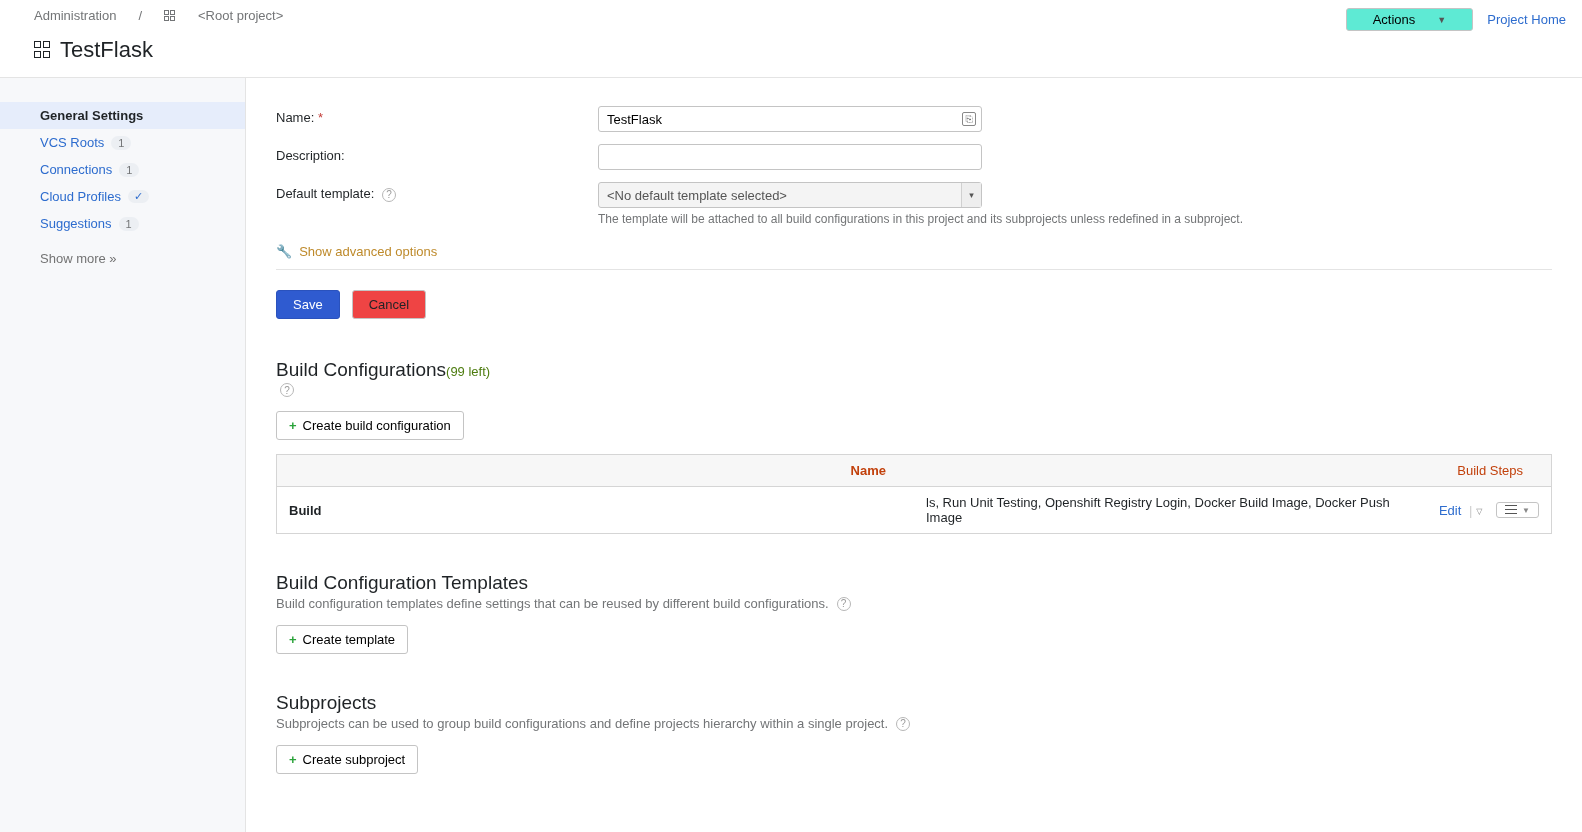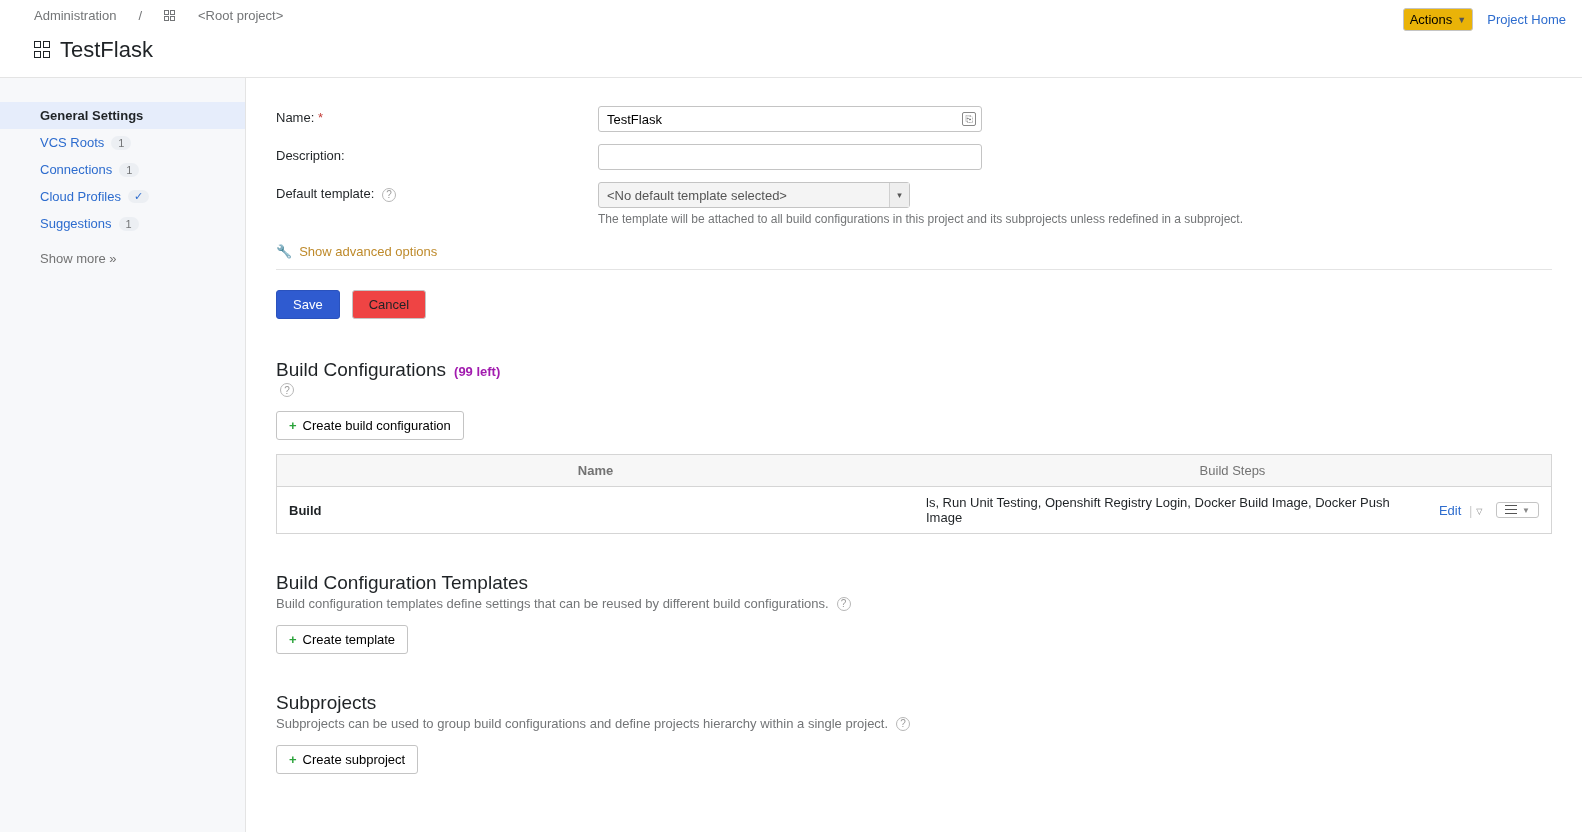--- a/index.html
+++ b/index.html
@@ -4,21 +4,21 @@
 <style>
 * { box-sizing: border-box; margin: 0; padding: 0; }
 body { font-family: -apple-system, BlinkMacSystemFont, "Segoe UI", Helvetica, Arial, sans-serif; font-size: 13px; color: #1f2326; background: #fff; }
 a { color: #2d6cce; text-decoration: none; cursor: pointer; }
 
 .top-bar { display: flex; justify-content: space-between; align-items: flex-start; padding: 8px 16px 0 34px; }
 .breadcrumb { color: #737577; font-size: 13px; display: flex; align-items: center; gap: 22px; }
 .breadcrumb .proj-icon { display: inline-flex; gap: 1px; flex-wrap: wrap; width: 12px; height: 12px; }
 .breadcrumb .proj-icon span { width: 5px; height: 5px; border: 1px solid #737577; }
 .top-right { display: flex; align-items: center; gap: 14px; }
-.actions-btn { background: #eab308; border: 1px solid #c4c4c4; border-radius: 3px; padding: 3px 6px; font-size: 13px; cursor: pointer; display: inline-flex; align-items: center; gap: 5px; }
+.actions-btn { background: #5eead4; border: 1px solid #c4c4c4; border-radius: 3px; padding: 3px 26px; font-size: 13px; cursor: pointer; display: inline-flex; align-items: center; gap: 22px; }
 .actions-btn .caret { font-size: 9px; color: #555; }
 
 .title-row { padding: 6px 16px 14px 34px; display: flex; align-items: center; gap: 8px; }
 .title-row .proj-icon-lg { display: inline-flex; gap: 2px; flex-wrap: wrap; width: 18px; height: 18px; }
 .title-row .proj-icon-lg span { width: 7px; height: 7px; border: 1.5px solid #1f2326; }
 .title-row h1 { font-size: 22px; font-weight: 400; }
 
 .divider { border-top: 1px solid #e4e4e4; }
 
 .layout { display: flex; }
@@ -36,41 +36,41 @@
 .form-field { flex: 1; }
 .form-input { width: 384px; padding: 4px 8px; border: 1px solid #c4c4c4; border-radius: 3px; font-size: 13px; height: 26px; }
 .form-input.name-inp { background-image: linear-gradient(#fff,#fff); }
 .inp-with-icon { position: relative; width: 384px; display: inline-block; }
 .inp-with-icon .tail-icon { position: absolute; right: 6px; top: 50%; transform: translateY(-50%); width: 14px; height: 14px; border: 1px solid #888; border-radius: 2px; display:flex; align-items:center; justify-content:center; font-size:9px; color:#555;}
 .regen-link { margin-left: 8px; }
 .help-text { color: #737577; font-size: 12px; margin-top: 4px; max-width: 700px; }
 .help-icon { display:inline-flex; width:14px; height:14px; border:1px solid #b7b7b7; border-radius:50%; color:#999; font-size:10px; align-items:center; justify-content:center; margin-left:4px; vertical-align:middle; }
 .help-icon::before { content:"?"; }
 
-.select-box { width: 312px; height: 26px; border: 1px solid #c4c4c4; border-radius: 3px; background: #f4f4f4; font-size: 13px; color: #555; display: flex; align-items: center; padding: 0 8px; position: relative; }
+.select-box { width: 384px; height: 26px; border: 1px solid #c4c4c4; border-radius: 3px; background: #f4f4f4; font-size: 13px; color: #555; display: flex; align-items: center; padding: 0 8px; position: relative; }
 .select-box .sel-caret { position: absolute; right: 0; top:0; bottom:0; width: 20px; border-left: 1px solid #d0d0d0; background:#eee; display:flex; align-items:center; justify-content:center; font-size:9px; color:#555;}
 
 .adv-opts { display:flex; align-items:center; gap:7px; color:#be8a2b; font-size:13px; margin: 18px 0 8px; cursor:pointer; }
 .adv-opts .wrench { color:#be8a2b; font-size:13px; }
 
 .hr { border-top: 1px solid #e4e4e4; margin: 10px 0 20px; }
 
 .btn { border-radius: 3px; padding: 6px 16px; font-size: 13px; cursor: pointer; border: 1px solid transparent; }
 .btn-primary { background: #2f5bd0; color: #fff; border-color: #2a52bd; }
 .btn-default { background: #ef4444; color: #1f2326; border-color: #c4c4c4; }
 .btn-row { display:flex; gap:12px; margin-bottom: 40px; }
 
-.section-h { font-size: 19px; font-weight: 400; margin-bottom: 2px; display:flex; align-items:baseline; gap:8px;}
-.section-h .sub { color: #a21caf; font-size: 13px; font-weight:700;}
+.section-h { font-size: 19px; font-weight: 400; margin-bottom: 2px; display:flex; align-items:baseline; }
+.section-h .sub { color: #4d7c0f; font-size: 13px; font-weight:400;}
 .section-desc { color: #737577; font-size: 13px; margin-bottom: 14px; display:flex; align-items:center; gap:4px;}
 .create-btn { background:#fff; border:1px solid #c4c4c4; border-radius:3px; padding:6px 12px; font-size:13px; cursor:pointer; display:inline-flex; align-items:center; gap:6px; }
 .create-btn .plus { color:#2aa33a; font-weight:bold; }
 
 .tbl { width: 100%; border: 1px solid #d5d5d5; border-collapse: collapse; margin-top: 14px; }
-.tbl th { text-align:center; background:#f7f7f7; font-weight:400; color:#737373; padding:8px 28px; border-bottom:1px solid #d5d5d5; font-size:13px;}
+.tbl th { text-align:right; background:#f7f7f7; font-weight:400; color:#c2410c; padding:8px 28px; border-bottom:1px solid #d5d5d5; font-size:13px;}
 .tbl td { padding:8px 12px; border-bottom:0; font-size:13px; vertical-align:middle;}
 .tbl .name-col { width: 50%; font-weight:600; }
 .tbl .actions-cell { text-align:right; white-space:nowrap; }
 .pipe { color:#ccc; margin: 0 4px; }
 .tri { font-size:8px; color:#888; vertical-align:middle; }
 .list-icon-btn { border:1px solid #c4c4c4; border-radius:3px; padding:2px 8px; background:#fff; cursor:pointer; display:inline-flex; align-items:center; gap:5px; margin-left:10px;}
 .list-icon-btn .lines { display:inline-block; width:12px; height:10px; background: repeating-linear-gradient(#555 0 1px, transparent 1px 4px); }
 
 .section-block { margin-top: 38px; }
 </style>

